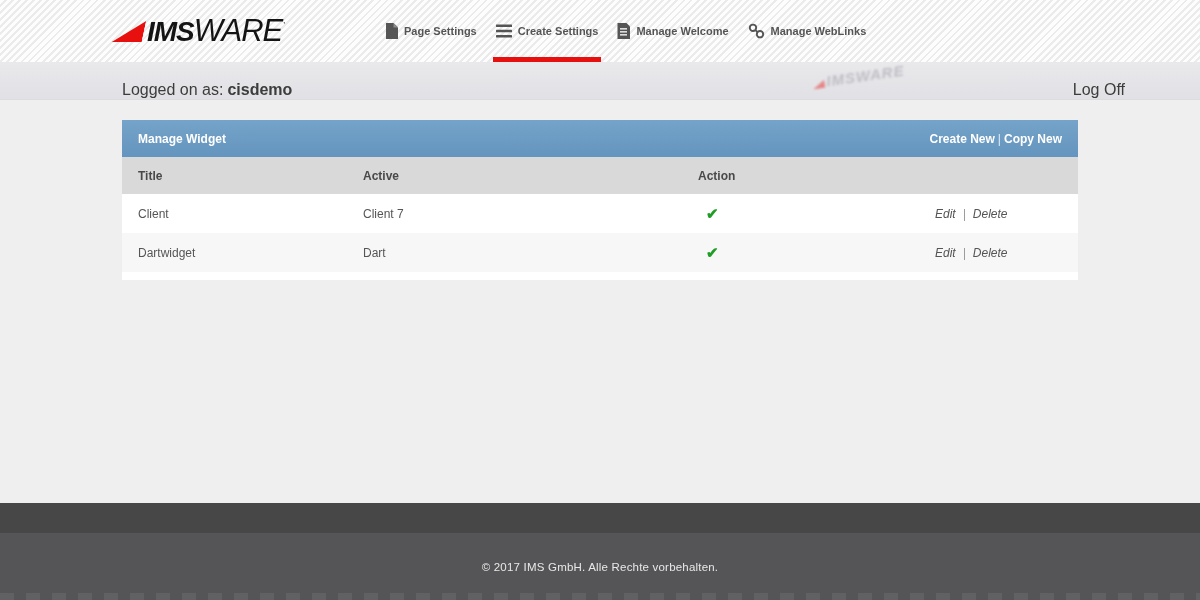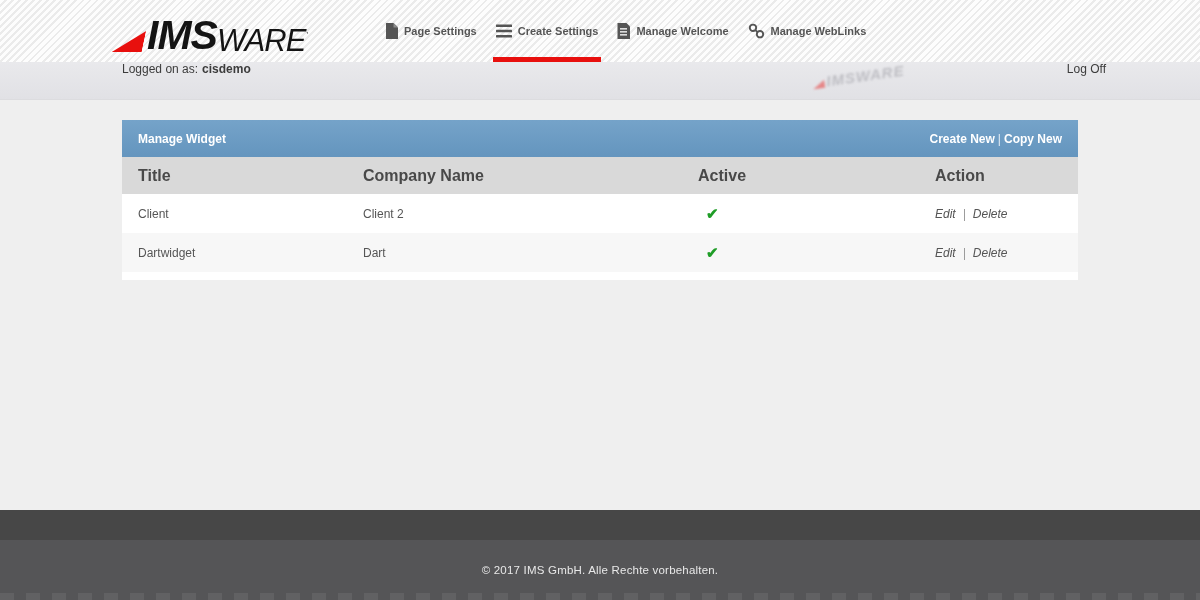--- a/index.html
+++ b/index.html
@@ -22,21 +22,21 @@
     position:absolute; left:114px; top:15px;
     display:flex; align-items:flex-end;
     cursor:pointer;
   }
   .logo-tri {
     width:30px; height:21px; margin:0 3px 4px 0;
     background:#e8100e;
     clip-path:polygon(0 100%, 100% 0, 100% 100%);
     transform:skewX(-12deg);
   }
-  .brand .t1 { font-style:italic; font-weight:bold; font-size:41px; color:#141414; letter-spacing:-1px; line-height:1; }
+  .brand .t1 { font-style:italic; font-weight:bold; font-size:28px; color:#141414; letter-spacing:-1px; line-height:1; }
   .brand .t2 { font-style:italic; font-weight:400; font-size:31px; color:#141414; letter-spacing:-1px; line-height:1; }
   .brand .tm { font-size:9px; color:#444; margin-left:1px; transform:translateY(-16px); }
 
   .nav {
     position:absolute; left:382px; top:0; height:62px;
     display:flex; align-items:stretch; gap:13px;
   }
   .nav-item {
     position:relative;
     display:flex; align-items:center; gap:6px;
@@ -49,23 +49,23 @@
   .active-underline {
     position:absolute; left:0; right:0; bottom:0; height:5px;
     background:#e8100e;
   }
 
   
   .user-bar {
     height:38px;
     background:linear-gradient(#e9e9ec,#e1e1e5);
     border-bottom:1px solid #dcdcdf;
-    display:flex; align-items:flex-start;
-    padding:0 94px 0 122px;
-    font-size:12px; color:#3c3c3c;
+    display:flex; align-items:flex-end;
+    padding:0 75px 0 122px;
+    font-size:16px; color:#3c3c3c;
     position:relative; z-index:2;
   }
   .user-bar b { margin-left:4px; }
   .logoff { margin-left:auto; cursor:pointer; color:#3c3c3c; }
 
   .watermark {
     position:absolute; left:812px; top:68px; z-index:3;
     transform:rotate(-8deg);
     font-style:italic; font-weight:bold; font-size:15px; letter-spacing:1px;
     color:#9d9da4; opacity:.55; filter:blur(1.3px);
@@ -95,36 +95,36 @@
   .panel-actions .sep { font-weight:normal; color:#e3edf6; }
 
   .grid-row {
     display:grid;
     grid-template-columns:241px 335px 237px 1fr;
     align-items:center;
   }
   .thead {
     height:37px;
     background:#d9d9d9;
-    font-size:16px; font-weight:bold; color:#494949;
+    font-size:12px; font-weight:bold; color:#494949;
   }
   .trow { height:39px; font-size:12px; color:#555; background:#fff; }
   .trow:nth-child(even) { background:#f7f7f7; }
   .cell-pad { padding-left:16px; }
   .cell-active { padding-left:8px; }
   .check { color:#1f9d27; font-size:15px; font-weight:bold; }
   .row-actions { display:flex; align-items:center; gap:7px;font-style:italic; }
   .row-actions .lnk { cursor:pointer; color:#555; }
   .row-actions .sep { color:#9a9a9a; }
 
   
   .footer { position:absolute; left:0; right:0; bottom:0; }
   .footer-strip { height:30px; background:#474747; }
   .footer-main {
-    height:60px; background:#555557;
+    height:67px; background:#555557;
     display:flex; align-items:center; justify-content:center;
     position:relative;
   }
   .footer-main .copy { font-size:11.5px; color:#e8e8e8; letter-spacing:.2px; }
   .footer-texture {
     position:absolute; left:0; right:0; bottom:0; height:7px;
     background:repeating-linear-gradient(90deg, rgba(255,255,255,.07) 0 14px, rgba(255,255,255,0) 14px 26px);
   }
 </style>
 </head>
@@ -211,28 +211,27 @@
       <span>Manage Widget</span>
       <span class="panel-actions">
         <span class="act">Create New</span>
         <span class="sep">|</span>
         <span class="act">Copy New</span>
       </span>
     </div>
 
     <div class="grid-row thead">
       <span class="cell-pad">Title</span>
-      <span>Company Name</span>
       <span>Active</span>
       <span>Action</span>
     </div>
 
     <div class="grid-row trow">
       <span class="cell-pad">Client</span>
-      <span>Client 2</span>
+      <span>Client 7</span>
       <span class="cell-active check">✔</span>
       <span class="row-actions">
         <span class="lnk">Edit</span>
         <span class="sep">|</span>
         <span class="lnk">Delete</span>
       </span>
     </div>
 
     <div class="grid-row trow">
       <span class="cell-pad">Dartwidget</span>

